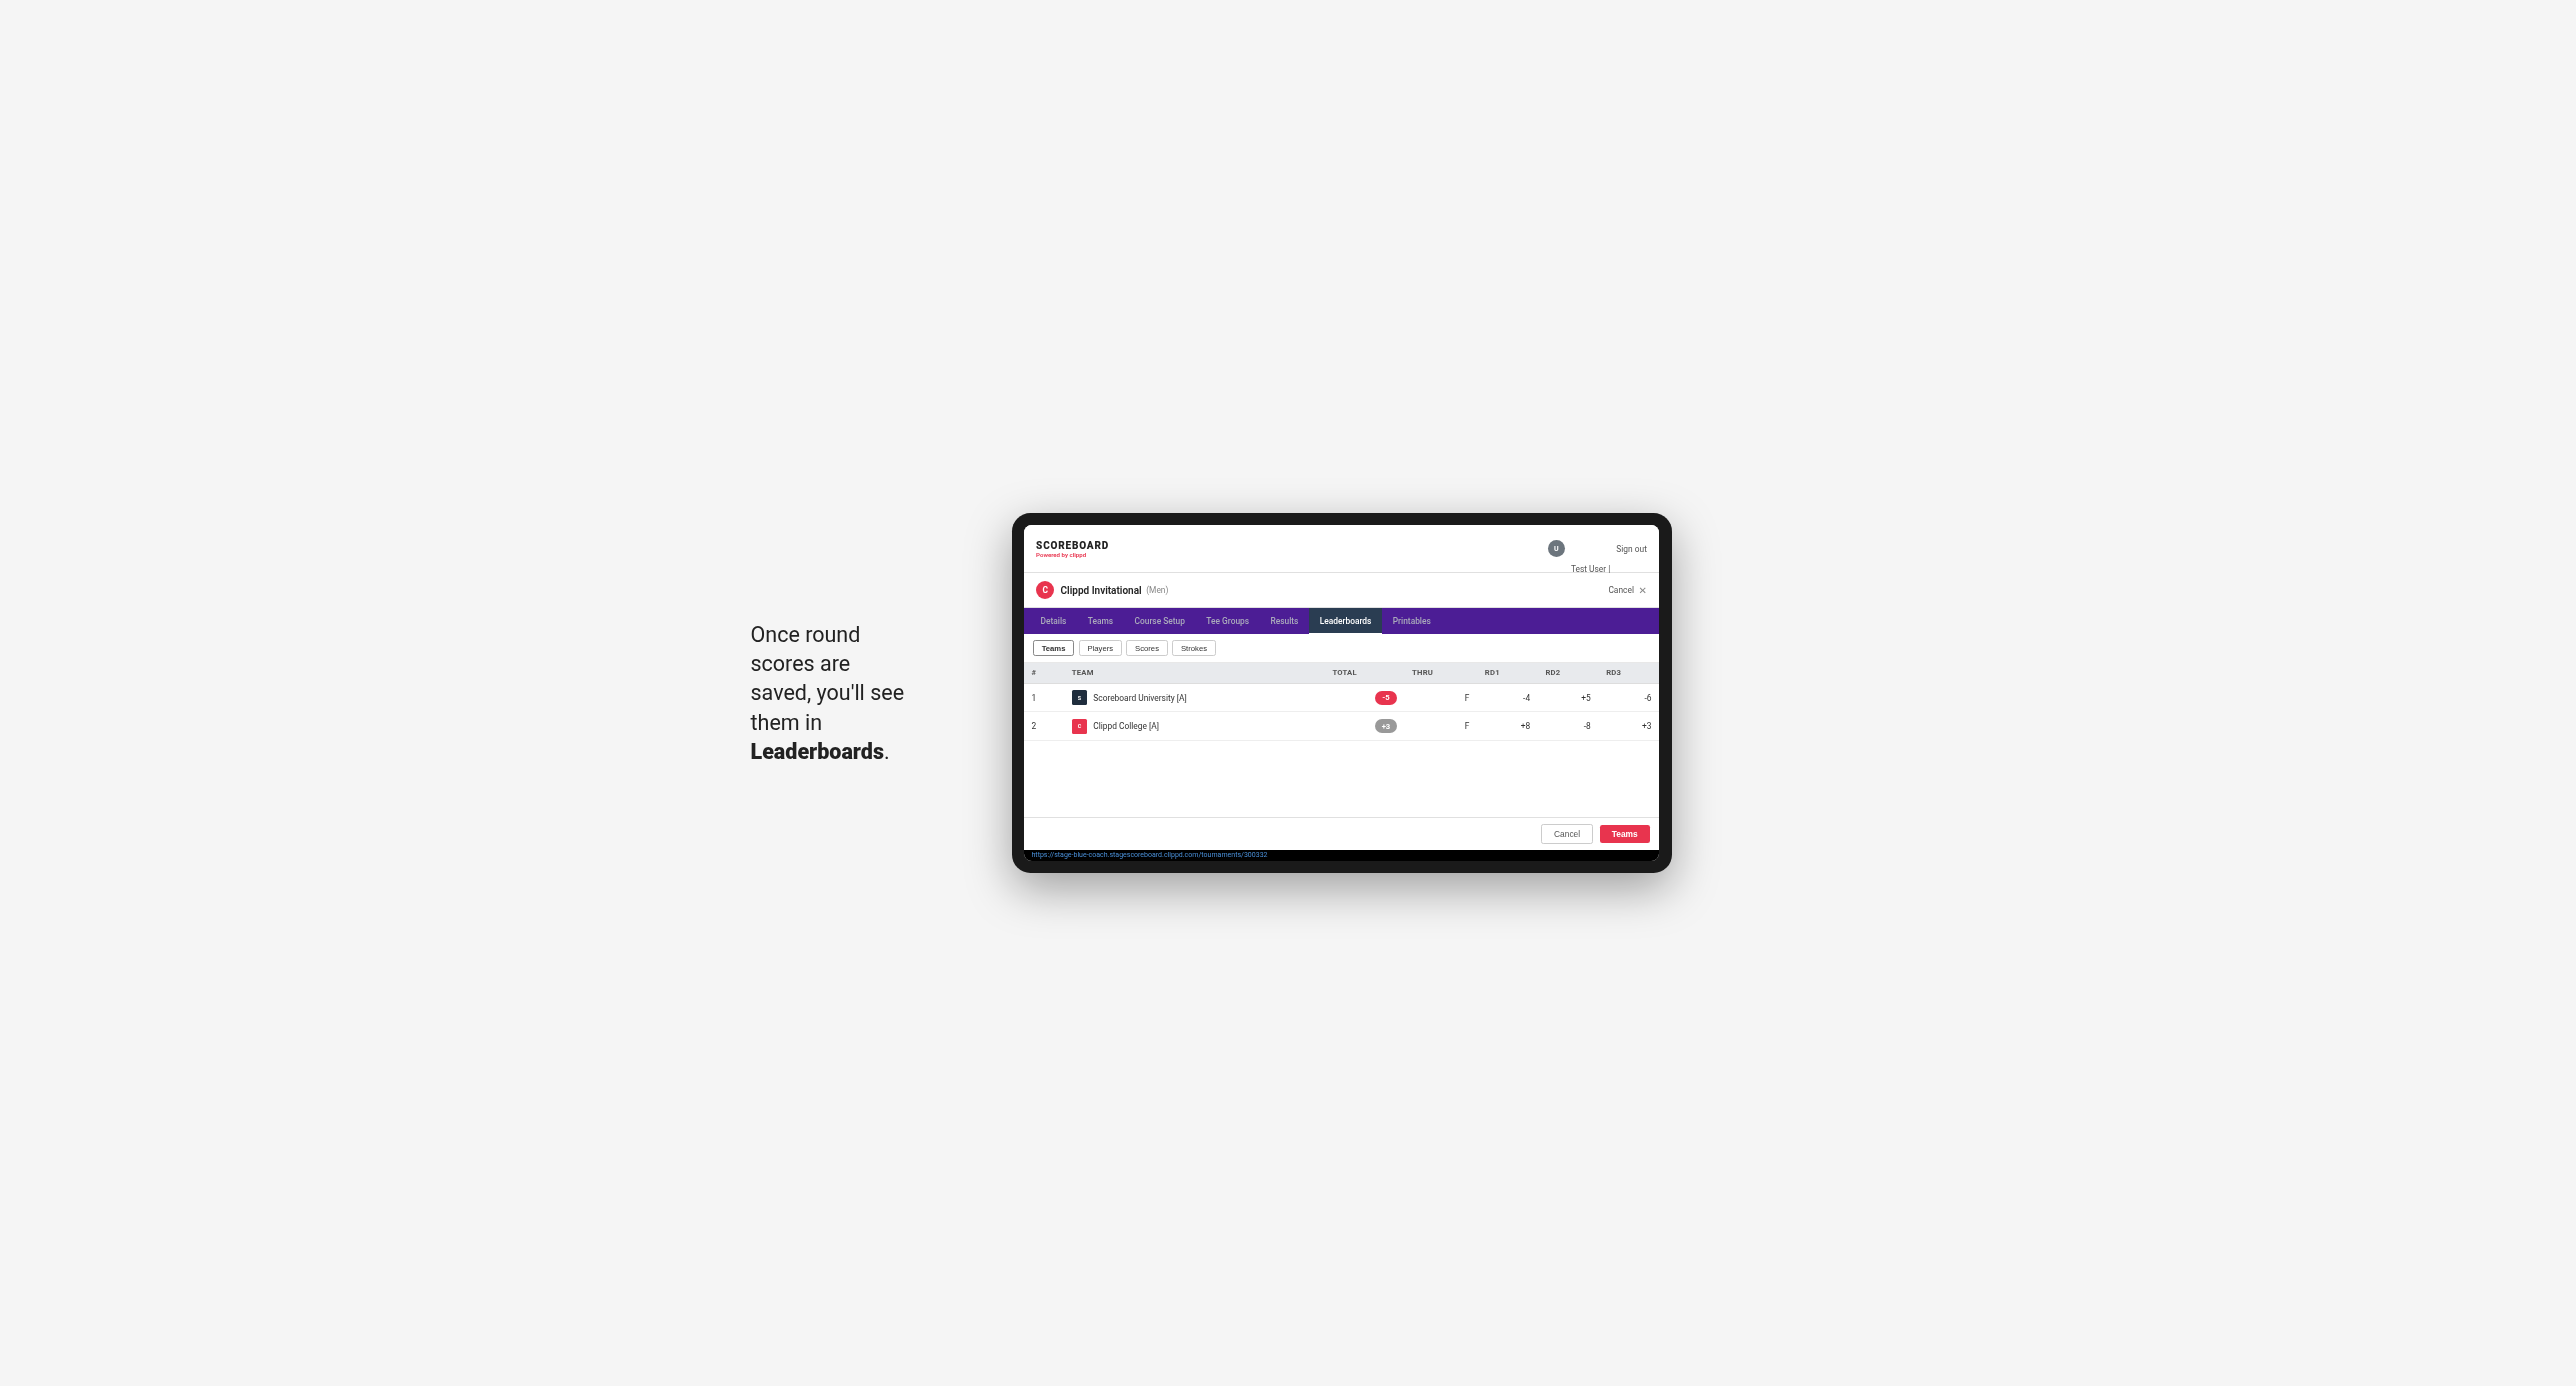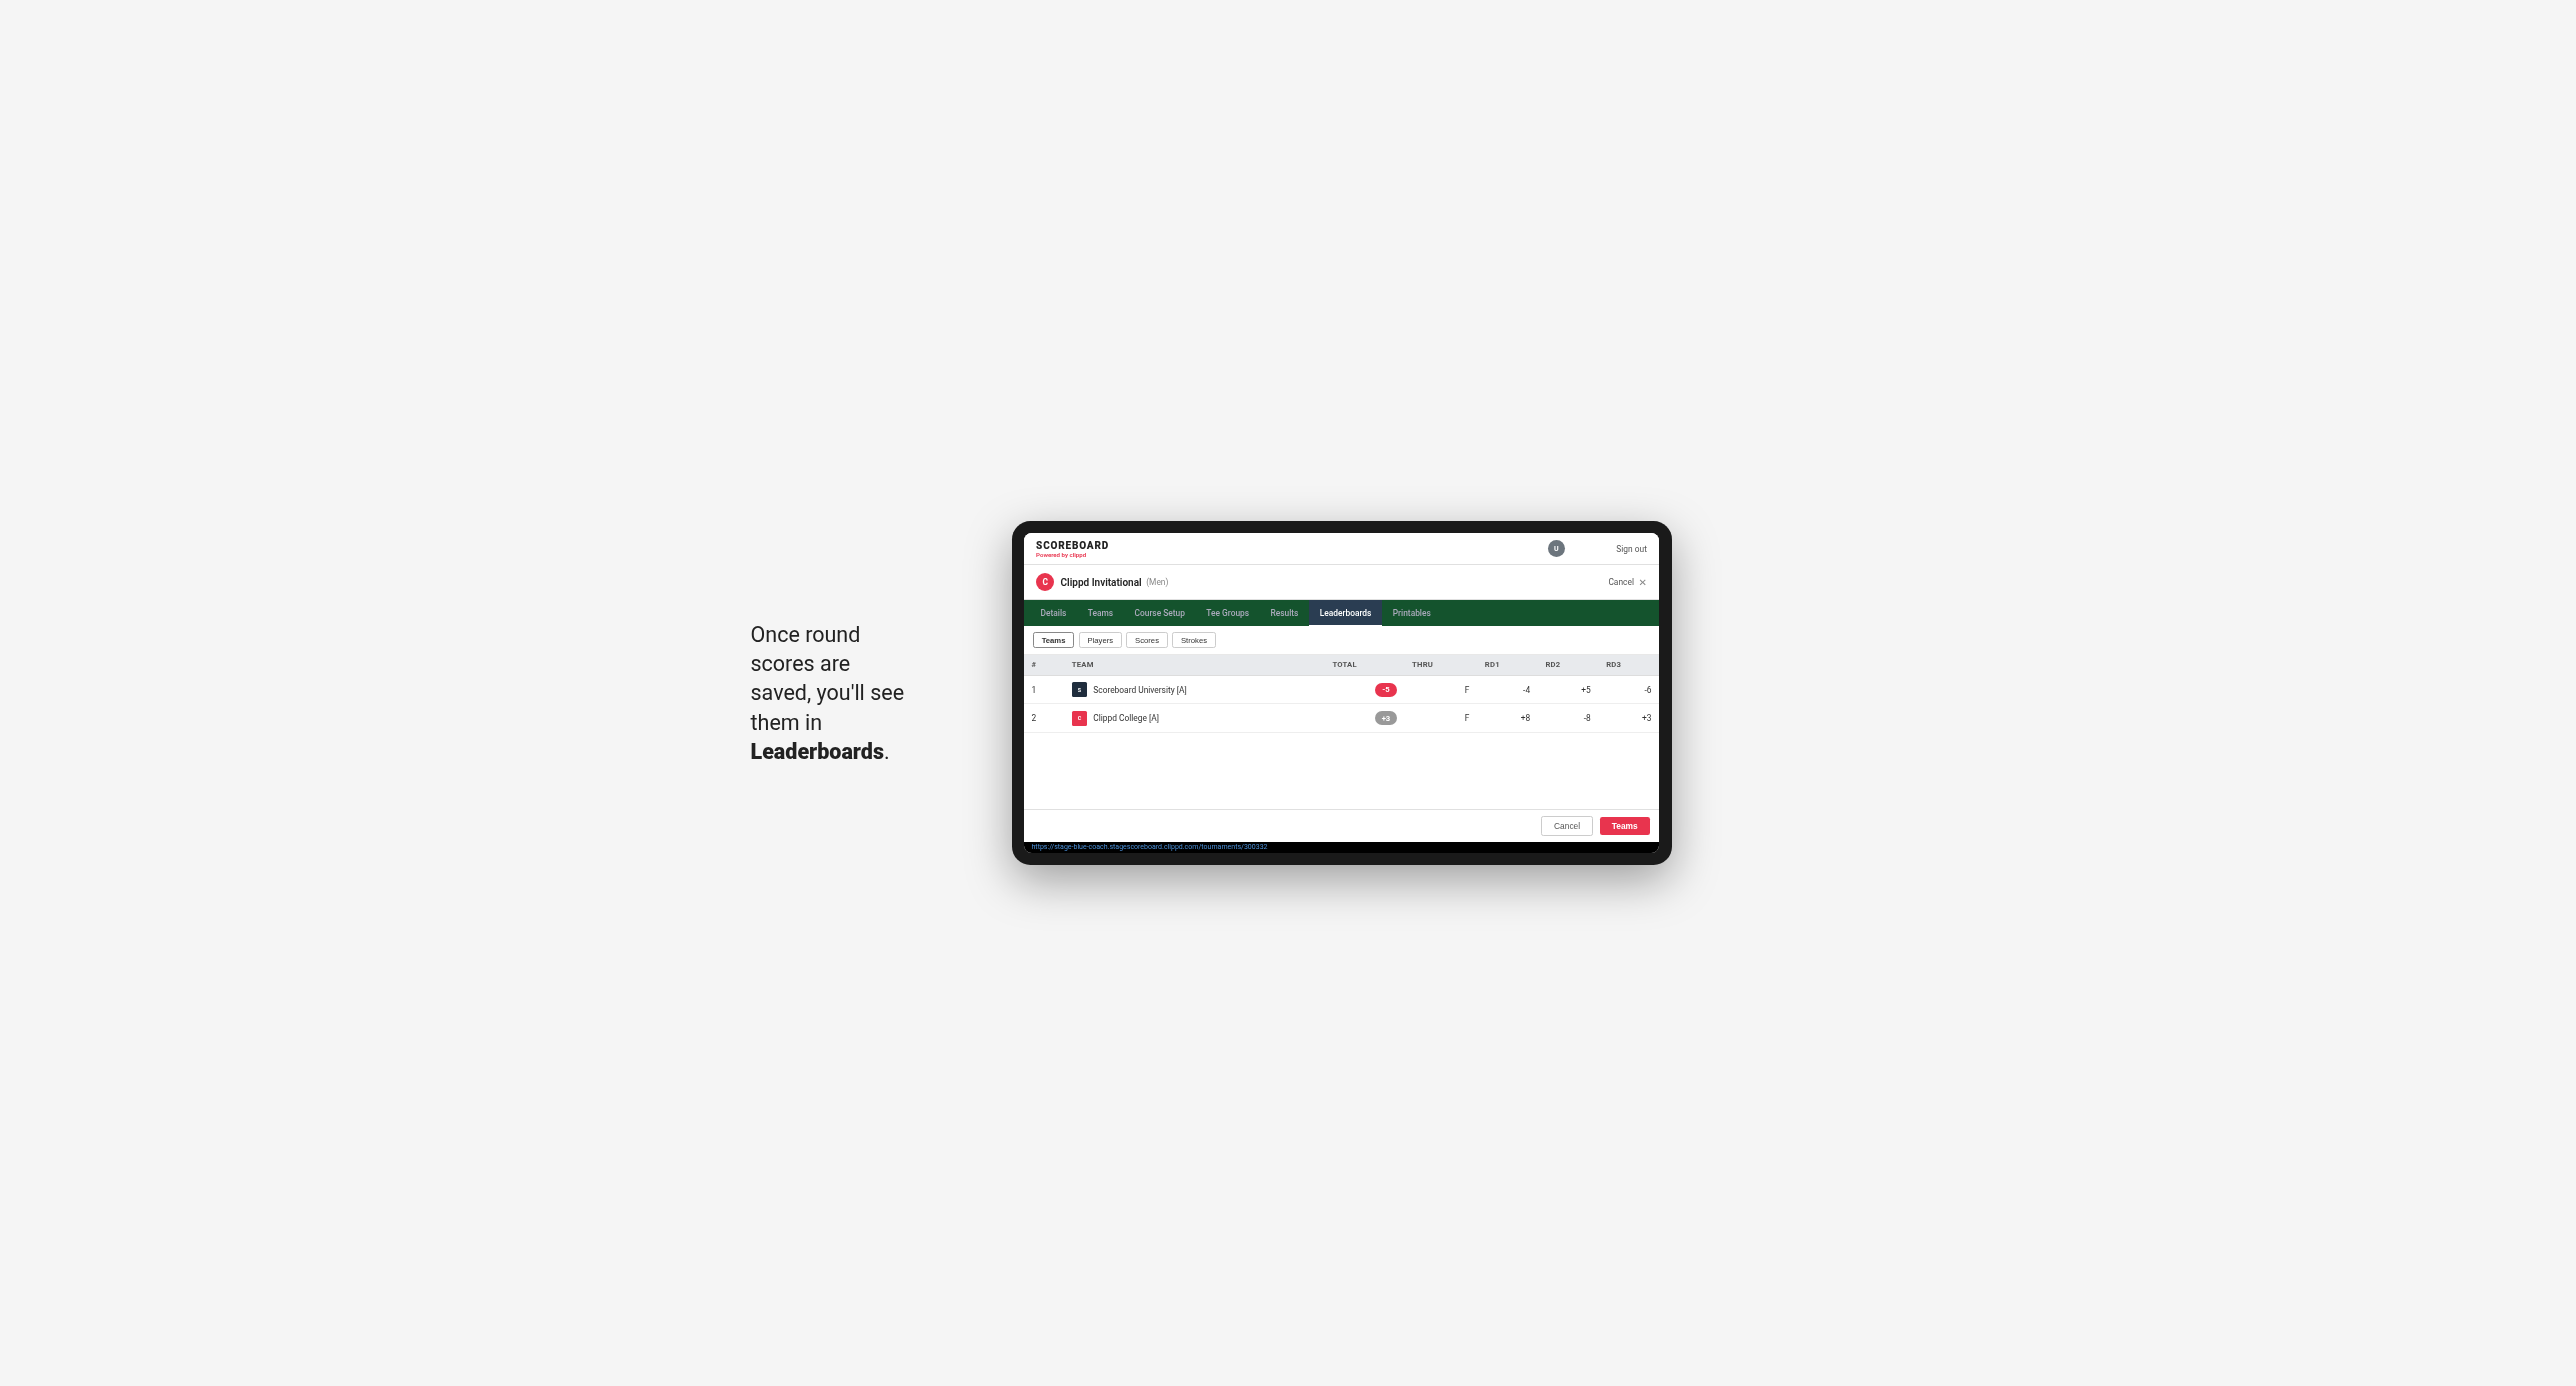--- a/index.html
+++ b/index.html
@@ -48,21 +48,21 @@
       flex-direction: column;
     }
 
     
     .top-nav {
       background: #fff;
       border-bottom: 0.8px solid #e0e0e0;
       display: flex;
       align-items: center;
       padding: 0 12.3px;
-      height: 32px;
+      height: 48px;
     }
     .logo-area {
       display: flex;
       flex-direction: column;
       margin-right: 18.4px;
     }
     .logo-text {
       font-size: 10px;
       font-weight: 900;
       letter-spacing: 0.8px;
@@ -167,21 +167,21 @@
       color: #555;
       cursor: pointer;
     }
     .cancel-x {
       font-size: 10px;
       color: #888;
     }
 
     
     .sub-nav {
-      background: #14532d;
+      background: #4c1d95;
       display: flex;
       padding: 0 6.1px;
     }
     .sub-tab {
       padding: 7.7px 10.7px;
       font-size: 8.4px;
       color: #aab;
       cursor: pointer;
       border-bottom: 1.5px solid transparent;
       font-weight: 500;

